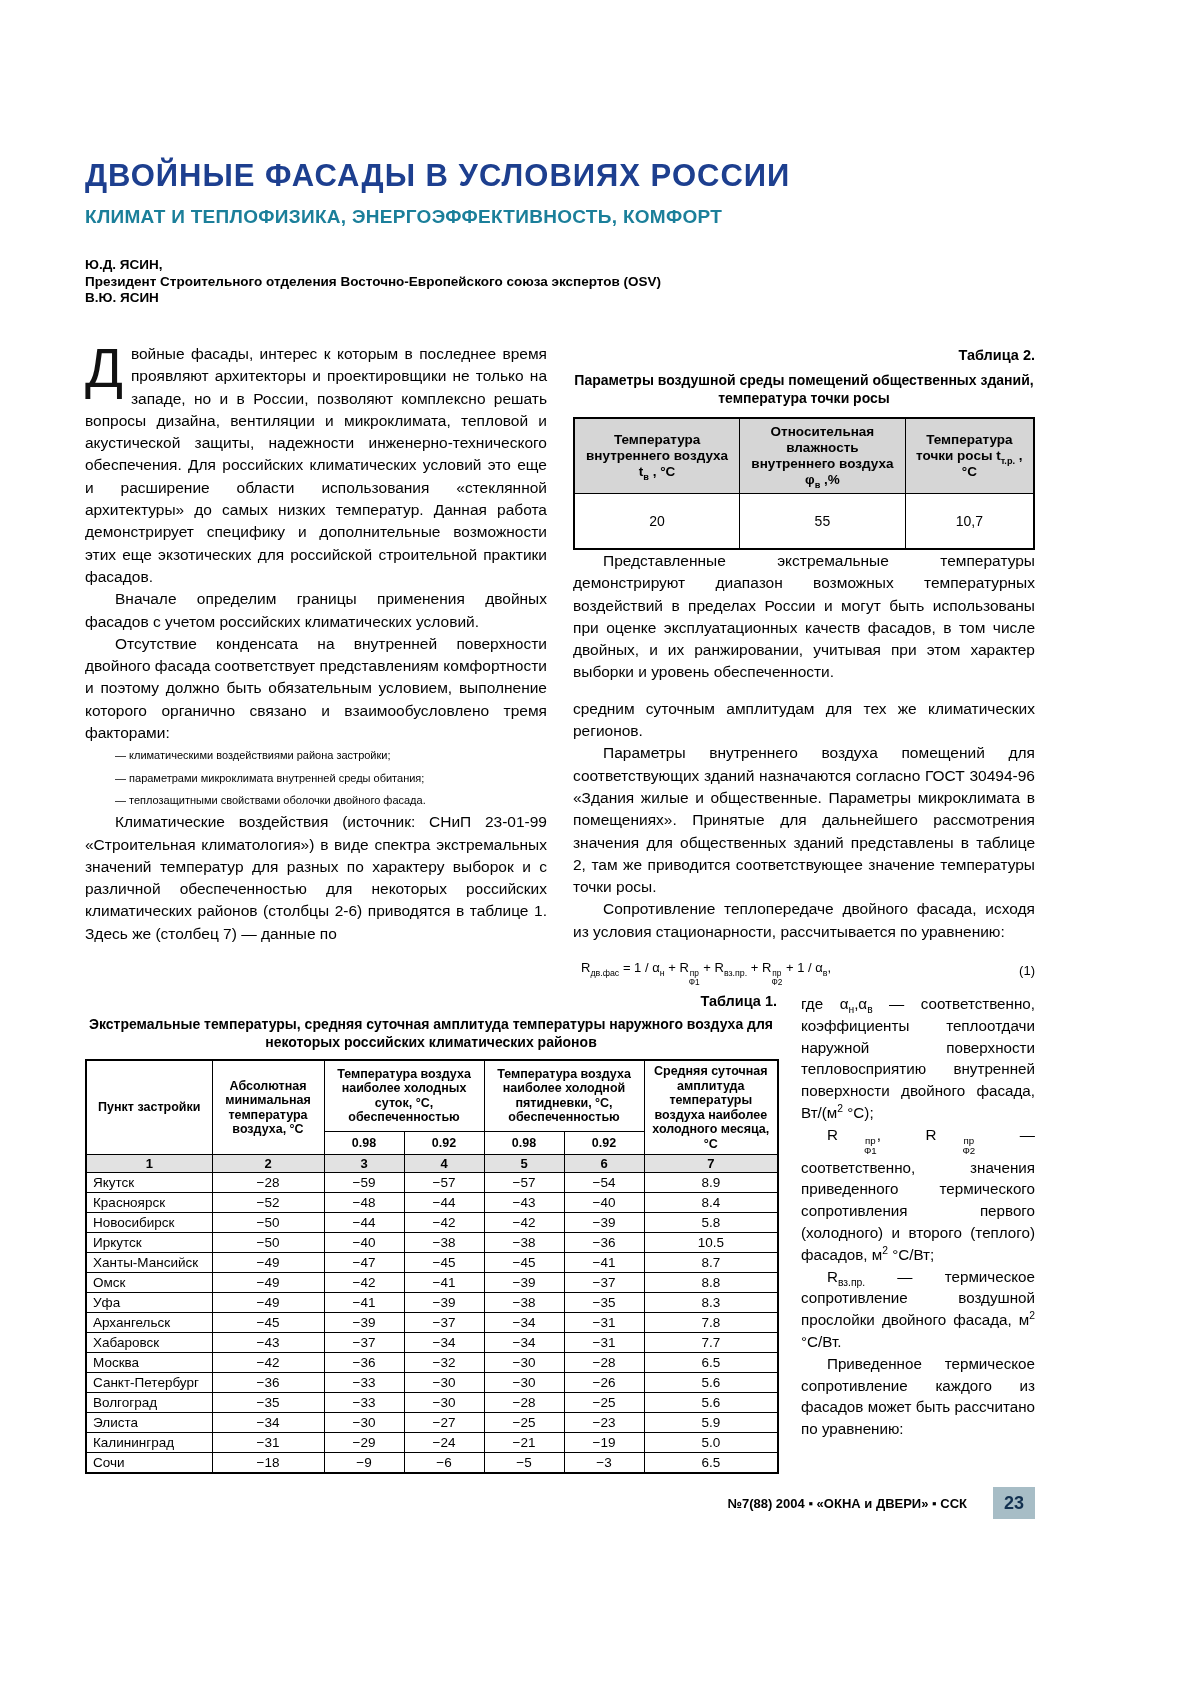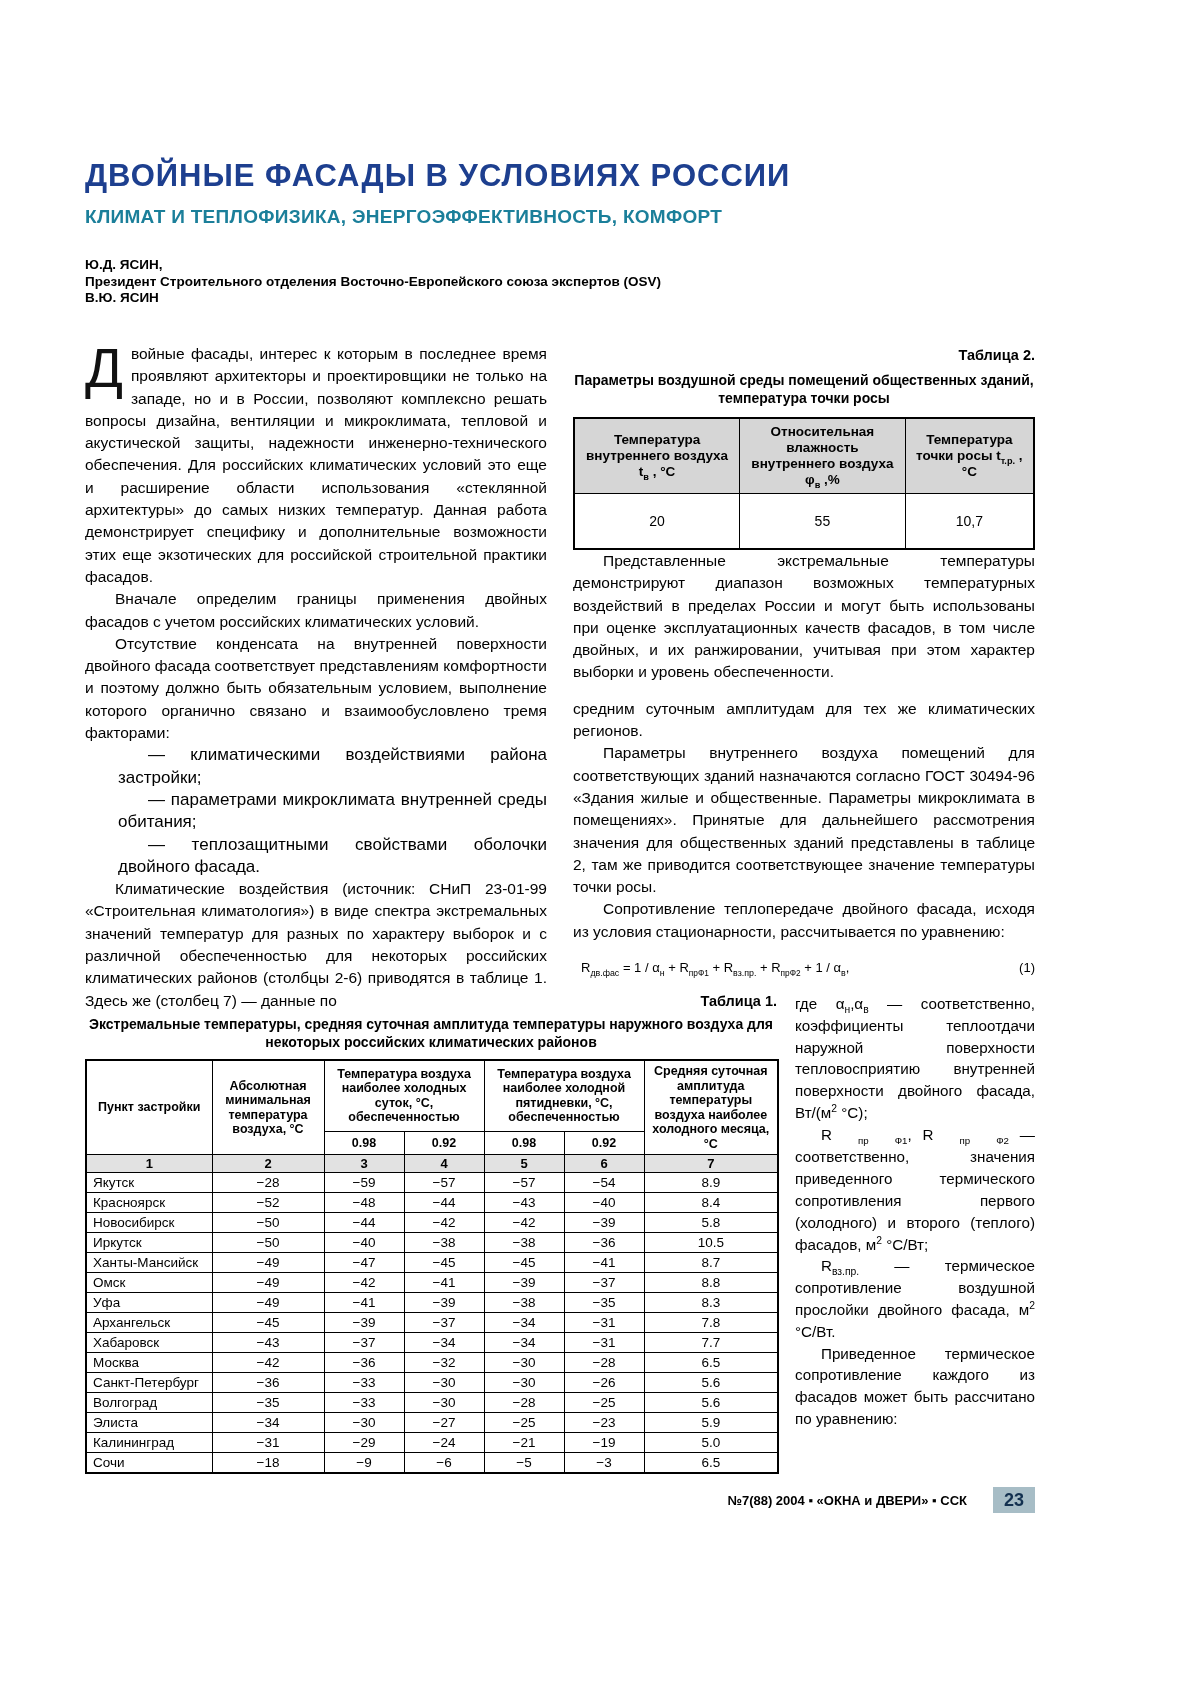--- a/index.html
+++ b/index.html
@@ -27,62 +27,62 @@
   .authors { position:absolute; top:257px; left:85px; width:950px;
              font-size:13.5px; font-weight:bold; line-height:16.5px; }
 
   
   .cols { position:absolute; top:343px; left:85px; width:950px; display:flex; gap:26px; }
   .colL { width:462px; }
   .colR { width:462px; }
   .p { font-size:15.5px; line-height:22.3px; text-align:justify; text-indent:30px; }
   .p.noindent { text-indent:0; }
   .dropcap { float:left; font-size:56px; line-height:44px; padding:3px 8px 0 0; color:#111; }
-  .li { font-size:17px; line-height:22.3px; text-align:justify; text-indent:30px;margin-left:33px; }
+  .li { font-size:11px; line-height:22.3px; text-align:justify; text-indent:30px; }
 
   
   .t2caption { text-align:right; font-weight:bold; font-size:14.5px; margin:4px 0 8px 0; }
   .t2title { text-align:center; font-weight:bold; font-size:14px; line-height:18px; margin-bottom:10px; }
   table.t2 { width:100%; border-collapse:collapse; border:2px solid #000; table-layout:fixed; }
   table.t2 th { background:var(--table-header-bg,#d6d6d6); border:1px solid #000;
                 font-weight:bold; font-size:13.5px; line-height:16px;
                 padding:5px 6px; text-align:center; vertical-align:middle; }
   table.t2 td { border:1px solid #000; text-align:center; font-size:14px; padding:19px; }
   .colR .after-table { margin-top:14px; }
 
   
   .equation { display:flex; justify-content:space-between; align-items:center;
               margin-top:12px; font-size:13px; padding-left:8px; line-height:26px; }
   sub { font-size:68%; line-height:0; }
   sup { font-size:68%; line-height:0; }
-  .supsub { display:inline-flex; flex-direction:row; justify-content:center;
+  .supsub { display:inline-flex; flex-direction:column; justify-content:center;
             vertical-align:-0.45em; font-size:64%; line-height:1.05; text-align:center; }
 
   
-  .bottom { position:absolute; top:993px; left:85px; width:950px; display:flex; gap:18px; }
+  .bottom { position:absolute; top:993px; left:85px; width:950px; display:flex; gap:24px; }
   .t1area { width:692px; }
   .t1caption { text-align:right; font-weight:bold; font-size:14.5px; margin-bottom:6px; }
   .t1title { text-align:center; font-weight:bold; font-size:14px; line-height:18px; margin-bottom:8px; }
   table.t1 { width:692px; border-collapse:collapse; border:2px solid #000; table-layout:fixed; }
   table.t1 th, table.t1 td { border:1px solid #000; }
   table.t1 th { font-weight:bold; font-size:12.5px; line-height:14.5px;
                 padding:3px 4px; text-align:center; vertical-align:middle; }
   table.t1 td { font-size:13.5px; padding:2px 6px; text-align:center; height:19px; }
   table.t1 td.city { text-align:left; }
   table.t1 tr.numrow td { background:var(--numrow-bg,#e2e2e2); font-weight:bold;
                           font-size:13px; padding:1px; height:18px; }
   .colN { flex:1; }
   .colN .p { font-size:15.2px; line-height:21.8px; text-indent:26px; }
   .colN .p.noindent { text-indent:0; }
 
   
   .footer { position:absolute; top:1487px; left:85px; width:950px;
             display:flex; justify-content:flex-end; align-items:center; gap:26px; }
   .footer .issue { font-size:13px; font-weight:bold; }
-  .footer .pagebox { background:var(--pagenum-bg,#a7bdc6); min-width:42px; height:26px;
+  .footer .pagebox { background:var(--pagenum-bg,#a7bdc6); min-width:42px; height:32px;
                      display:flex; align-items:center; justify-content:center;
                      font-size:18px; font-weight:bold; color:#12304f; }
 </style>
 </head>
 <body>
 
 <div class="page">
 
 
   <div class="title">ДВОЙНЫЕ ФАСАДЫ В УСЛОВИЯХ РОССИИ</div>

